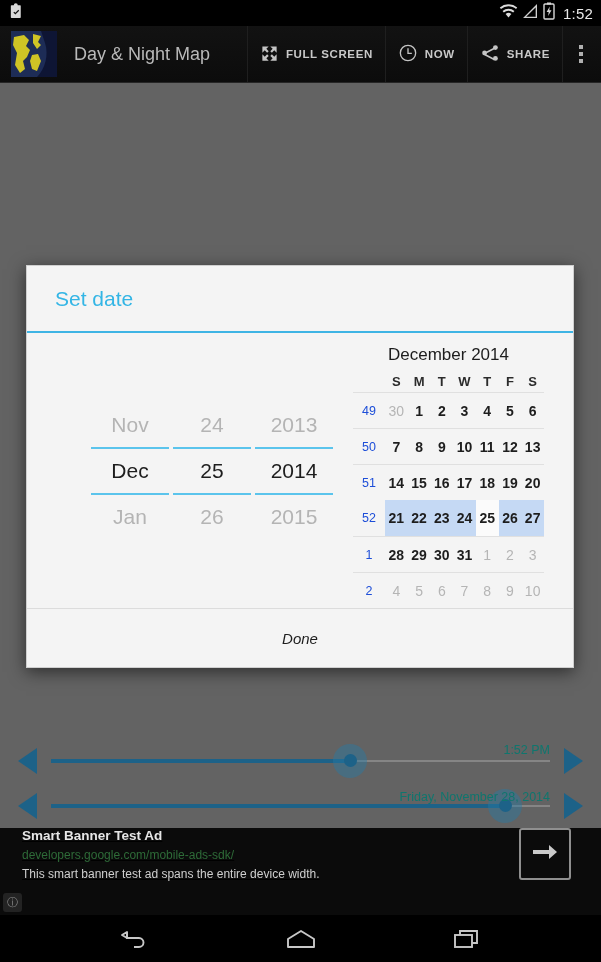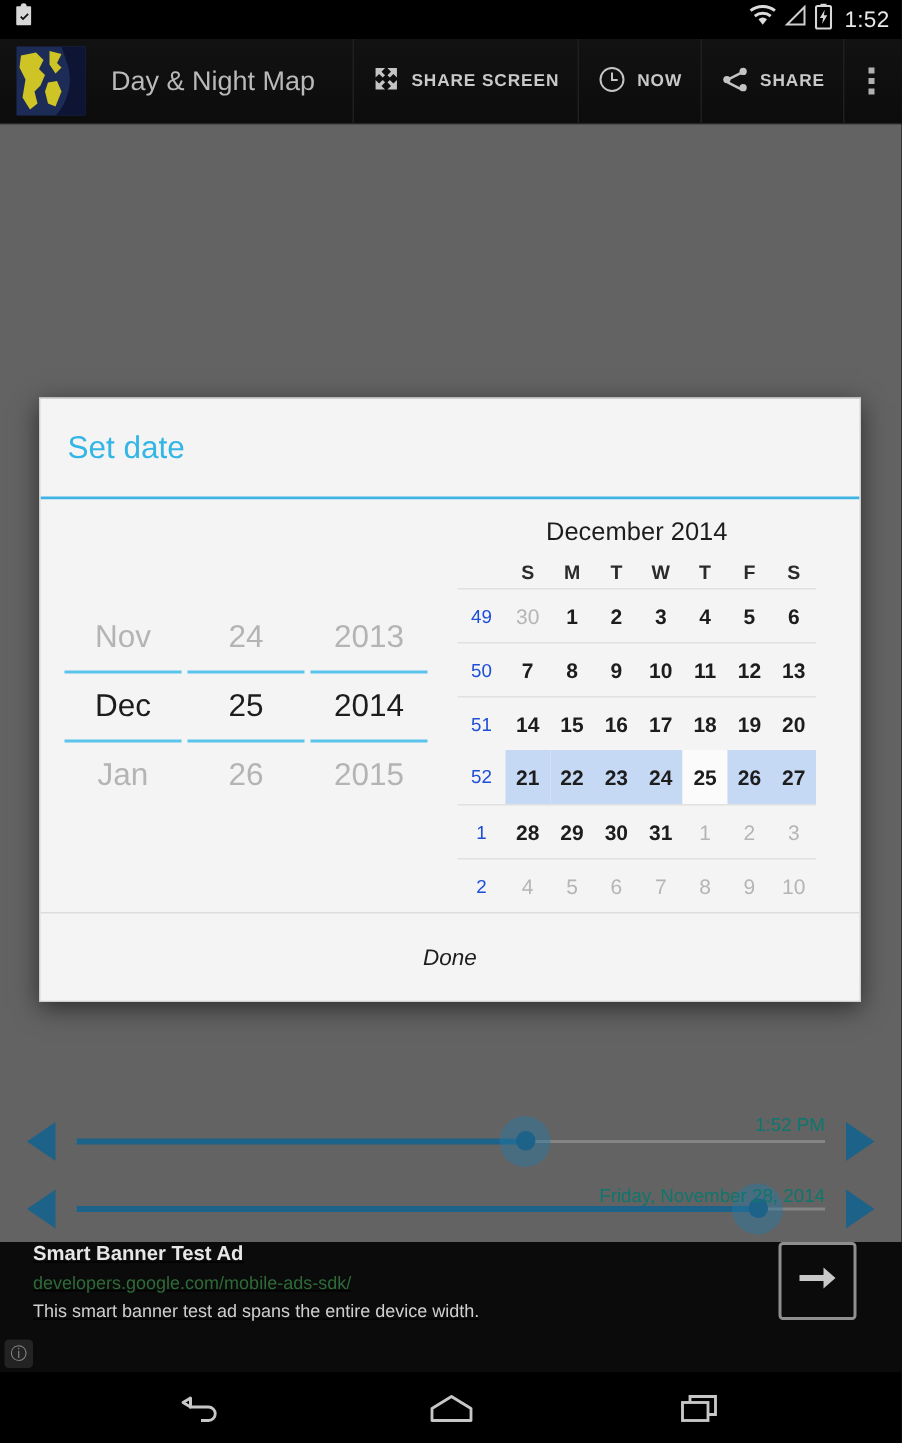--- a/index.html
+++ b/index.html
@@ -166,36 +166,37 @@
     width: 548px; height: 403px;
     background: #f4f4f4;
     border: 1px solid #cfcfcf;
     box-shadow: 0 4px 16px rgba(0,0,0,.55);
     display: flex; flex-direction: column;
     overflow: hidden;
   }
   .dlg-header {
     height: 67px; flex: 0 0 auto;
     display: flex; align-items: center;
-    padding-left: 18px;
+    padding-left: 28px;
     border-bottom: 2px solid #3eb4e4;
     background: #f4f4f4;
   }
   .dlg-title { color: #33b5e5; font-size: 21px; }
 
   .dlg-body {
     flex: 1 1 auto; display: flex;
     background: #f4f4f4;
   }
 
   
   .spinners {
     width: 274px; flex: 0 0 auto;
     display: flex; align-items: center; justify-content: space-around;
     padding: 0 14px;
+    margin-left: 48px;
   }
   .spinner {
     width: 78px; text-align: center;
     display: flex; flex-direction: column; align-items: center;
   }
   .sp-val {
     font-size: 21px; color: #b4b4b4; height: 44px;
     display: flex; align-items: center; justify-content: center;
     width: 100%;
   }
@@ -302,21 +303,21 @@
         <span>
           <svg width="19" height="19" viewBox="0 0 24 24">
             <g fill="#c4c4c4">
               <path d="M3 3h8L8 6l3 3-2 2-3-3-3 3z"></path>
               <path d="M21 3v8l-3-3-3 3-2-2 3-3-3-3z"></path>
               <path d="M3 21v-8l3 3 3-3 2 2-3 3 3 3z"></path>
               <path d="M21 21h-8l3-3-3-3 2-2 3 3 3-3z"></path>
             </g>
           </svg>
         </span>
-        <span>SHARE SCREEN</span>
+        <span>FULL SCREEN</span>
       </div>
 
       <div class="ab-item">
         <span>
           <svg width="20" height="20" viewBox="0 0 24 24">
             <circle cx="12" cy="12" r="9.2" fill="none" stroke="#c4c4c4" stroke-width="1.6"></circle>
             <path d="M12 6.4v6h4.6" fill="none" stroke="#c4c4c4" stroke-width="1.6"></path>
           </svg>
         </span>
         <span>NOW</span>

